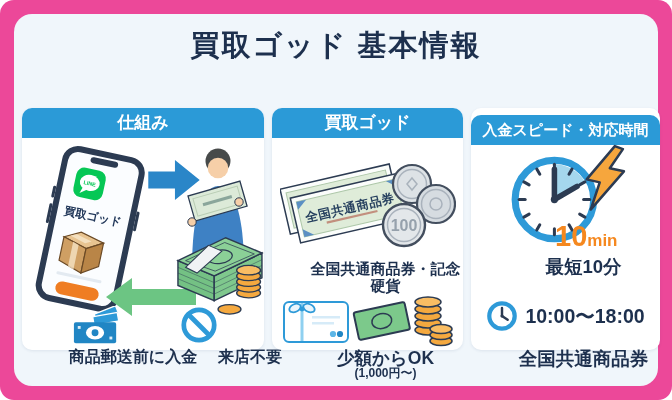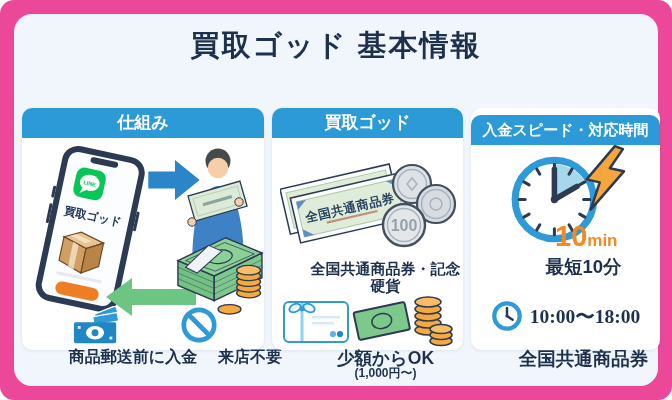--- a/index.html
+++ b/index.html
@@ -16,21 +16,21 @@
   .card-header{position:absolute;top:0;left:0;right:0;height:30px;background:#2b9ad7;
         border-radius:10px 10px 0 0;color:#fff;font-weight:800;text-align:center;line-height:30px;font-size:17px;}
   .c3 .card-header{font-size:15px;letter-spacing:0;margin-top:7px;}
   .abs{position:absolute;}
   .lbl{position:absolute;color:#1d304e;font-weight:800;text-align:center;line-height:1.15;margin-left:36px;}
   .phone-wrap{transform:rotate(12deg);}
   .tenmin{position:absolute;left:84px;top:100px;color:#f5881f;font-weight:800;white-space:nowrap;line-height:1;margin-top:14px;}
   .tenmin .t-num{font-size:29px;}
   .tenmin .t-unit{font-size:17px;}
   .hours-row{position:absolute;left:0;right:0;top:192px;display:flex;align-items:center;justify-content:center;gap:7px;}
-  .hours-row .hours-text{color:#1d304e;font-weight:800;font-size:19.5px;white-space:nowrap;font-family:Liberation Serif, serif;}
+  .hours-row .hours-text{color:#1d304e;font-weight:800;font-size:19.5px;white-space:nowrap;}
 </style>
 </head>
 <body>
 
 <div class="stage">
   <div class="panel"></div>
   <div class="title">買取ゴッド 基本情報</div>
 
   <div class="card c1">
     <div class="card-header">仕組み</div>

